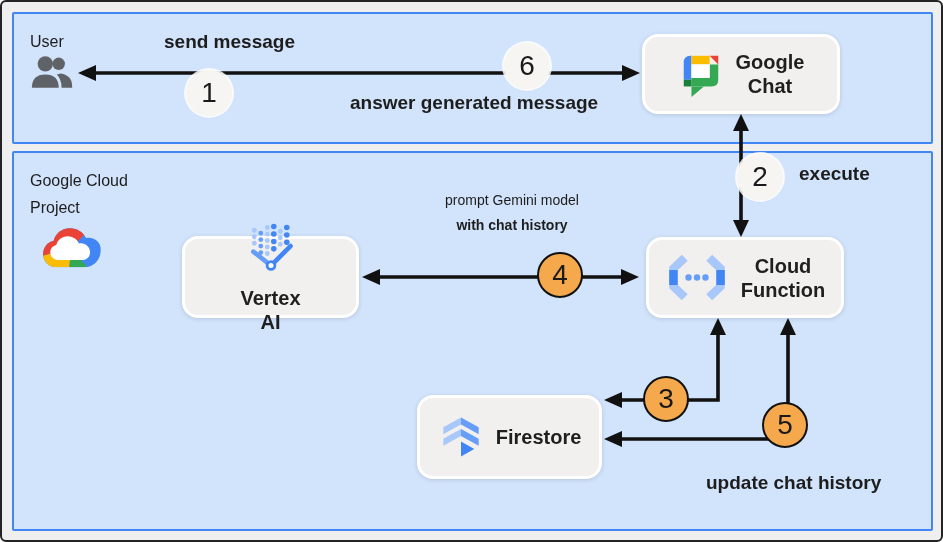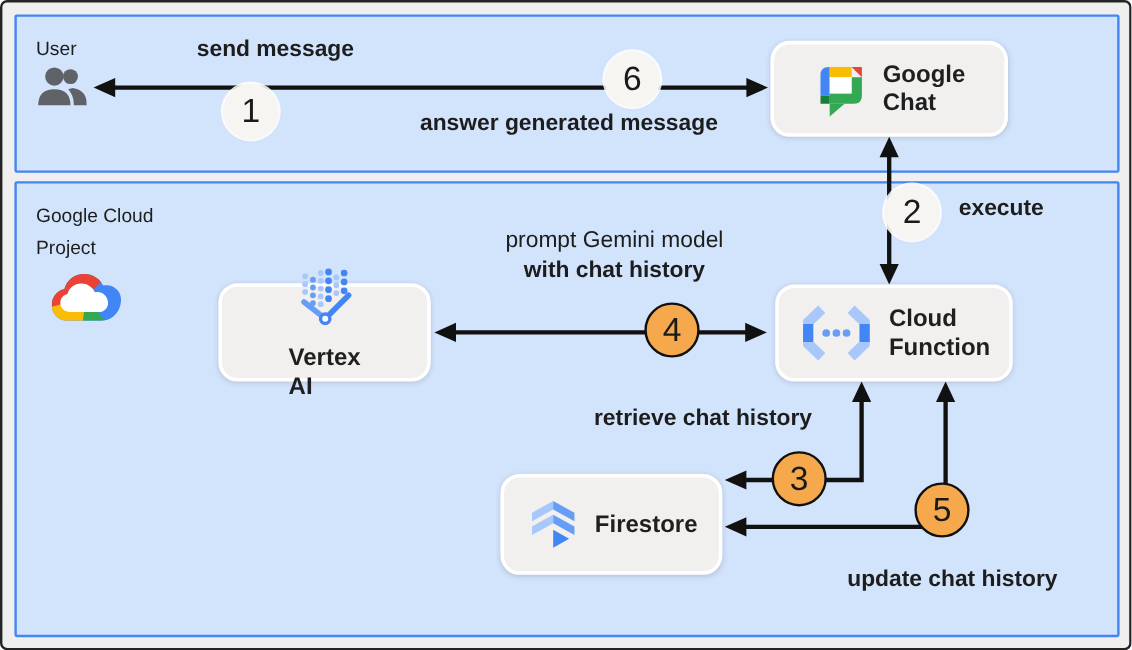--- a/index.html
+++ b/index.html
@@ -21,33 +21,33 @@
   .zone-gcp{left:10px; top:149px; width:921px; height:380px;}
   .zone-label{position:absolute; font-size:16px; line-height:27px; font-weight:400; z-index:2;}
   .lbl{position:absolute; font-size:19px; z-index:2; white-space:nowrap;}
   .w600{font-weight:600;} .w700{font-weight:700;} .w500{font-weight:500;}
   .node{
     position:absolute; box-sizing:border-box; background:var(--node_fill);
     border:3px solid #ffffff; border-radius:16px; z-index:2;
     display:flex; align-items:center; justify-content:center; gap:12px;
     box-shadow:0 1px 4px rgba(60,64,67,.18);
   }
-  .node .label{font-size:20px; line-height:24px; font-weight:700; color:#1f1f1f;}
+  .node .label{font-size:20px; line-height:24px; font-weight:700; text-align:center; color:#1f1f1f;}
   .badge{
     position:absolute; border-radius:50%; z-index:3;
     display:flex; align-items:center; justify-content:center; color:#1a1a1a;
   }
   .badge-light{width:46px; height:46px; background:var(--badge_light); font-size:28px;
     box-shadow:0 0 0 2px rgba(255,255,255,.85), 0 1px 3px rgba(0,0,0,.12);}
   .badge-orange{width:42px; height:42px; background:var(--badge_orange);
     border:2.5px solid #111; font-size:28px;}
   .arrows{position:absolute; left:0; top:0; z-index:1; pointer-events:none;}
   .icon{flex:0 0 auto; display:block;}
   .prompt-label{position:absolute; left:380px; top:186px; width:260px; text-align:center; z-index:2;}
-  .prompt-label div{font-size:19px; line-height:25px;}
+  .prompt-label div{font-size:14px; line-height:25px;}
 </style>
 </head>
 <body>
 
 <div class="canvas">
 
   <div class="zone zone-user"></div>
   <div class="zone zone-gcp"></div>
 
   <svg class="arrows" width="943" height="542">
@@ -219,16 +219,15 @@
   </div>
   <div class="badge badge-orange" style="left:760px; top:400px;">
     <span>5</span>
   </div>
 
   <div class="lbl w700" style="left:797px; top:161px;">execute</div>
   <div class="prompt-label">
     <div class="w500">prompt Gemini model</div>
     <div class="w700">with chat history</div>
   </div>
-  <div class="lbl w700" style="left:493px; top:336px;">retrieve chat history</div>
   <div class="lbl w700" style="left:704px; top:470px;">update chat history</div>
 
 </div>
 
 </body></html>

